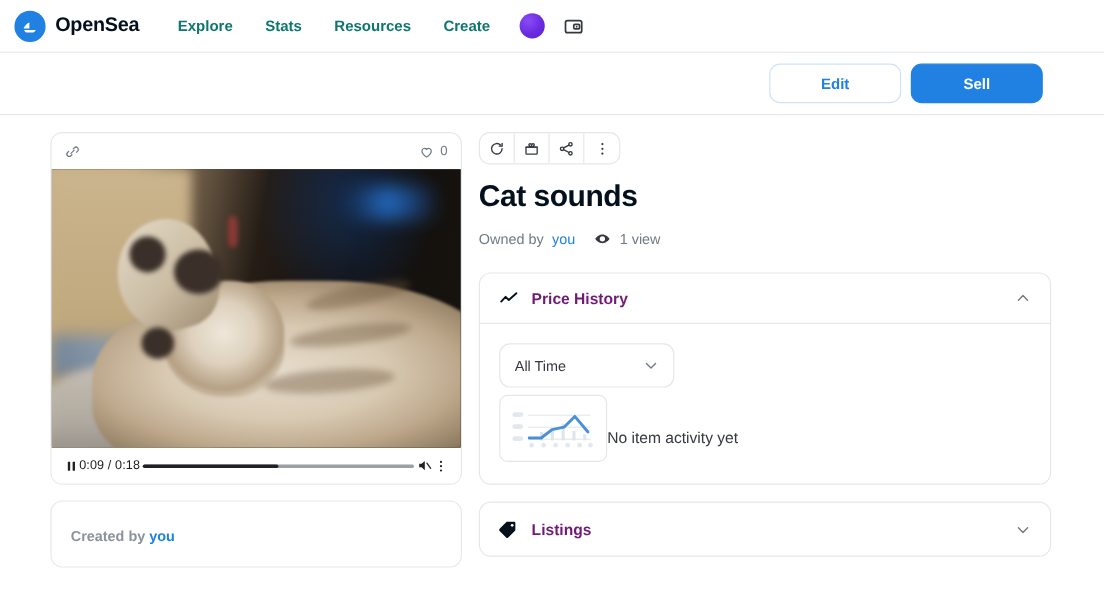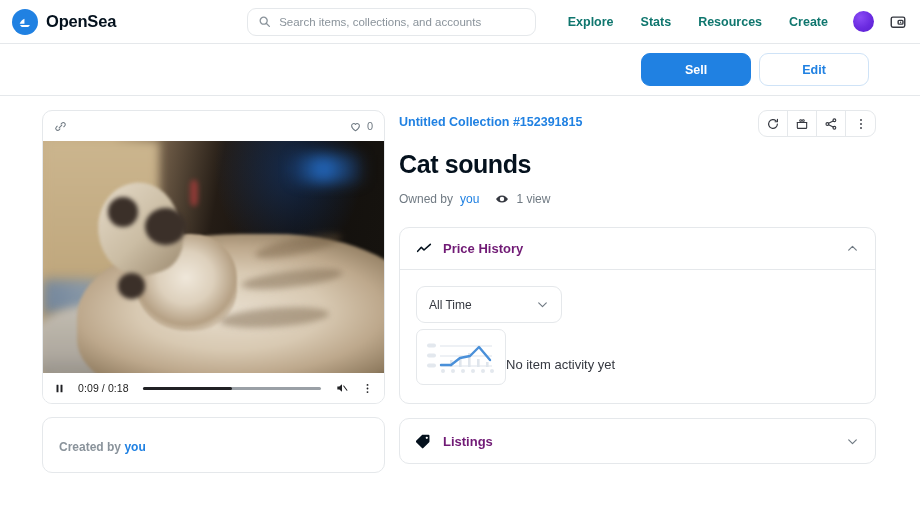--- a/index.html
+++ b/index.html
@@ -177,21 +177,21 @@
   .cat-glow {
     position: absolute; right: 6%; top: 6%; width: 22%; height: 12%;
     background: linear-gradient(90deg, rgba(30,120,230,0.0) 0%, rgba(40,130,240,0.75) 45%, rgba(30,90,200,0.1) 100%);
     filter: blur(7px);
   }
 
   
   .video-controls {
     height: 30px;
     display: flex; align-items: center;
-    padding: 0 10px; gap: 12px;
+    padding: 0 10px; gap: 0;
     background: #fff;
   }
   .ctrl-icon { display: flex; align-items: center; justify-content: center; cursor: pointer; flex: none; }
   .time-label { font-size: 10.5px; color: #1c1c1c; white-space: nowrap; letter-spacing: .1px; }
   .progress-track {
     flex: 1; height: 3px; background: #9aa0a6; border-radius: 2px;
     position: relative; cursor: pointer; margin: 0 2px;
   }
   .progress-fill {
     position: absolute; left: 0; top: 0; height: 100%;
@@ -279,29 +279,20 @@
     <span class="logo-circle">
       <svg width="16" height="16" viewBox="0 0 24 24" fill="none">
         <path d="M4 14.5h7.2V7.2C8.3 8.2 5.6 10.9 4 14.5z" fill="#fff"></path>
         <path d="M12.8 6.2v8.3H20c0-4.4-3-8-7.2-8.3z" fill="#fff" opacity="0"></path>
         <path d="M4.6 16.4h14.6c-.5 1.4-1.6 2.6-3 3.1H7.4c-1.2-.5-2.2-1.6-2.8-3.1z" fill="#fff"></path>
       </svg>
     </span>
     <span class="brand-name">OpenSea</span>
   </div>
 
-  <div class="search-wrap">
-    <span style="display:flex;">
-      <svg width="13" height="13" viewBox="0 0 24 24" fill="none" stroke="#8a939b" stroke-width="2.4" stroke-linecap="round">
-        <circle cx="10.5" cy="10.5" r="6.5"></circle>
-        <line x1="15.6" y1="15.6" x2="21" y2="21"></line>
-      </svg>
-    </span>
-    <input class="search-input" type="text" placeholder="Search items, collections, and accounts" style="">
-  </div>
 
   <div class="nav">
     <span class="nav-item">Explore</span>
     <span class="nav-item">Stats</span>
     <span class="nav-item">Resources</span>
     <span class="nav-item">Create</span>
   </div>
 
   <div class="header-right">
     <div class="avatar"></div>
@@ -309,22 +300,22 @@
       <svg width="18" height="18" viewBox="0 0 24 24" fill="none" stroke="#353840" stroke-width="1.9">
         <rect x="3" y="5.5" width="18" height="13.5" rx="2.2"></rect>
         <rect x="12.2" y="9.8" width="6.4" height="5" rx="1.2"></rect>
         <circle cx="15.4" cy="12.3" r="1" fill="#353840" stroke="none"></circle>
       </svg>
     </div>
   </div>
 </div>
 
 <div class="action-bar">
+  <div class="btn btn-edit">Edit</div>
   <div class="btn btn-sell">Sell</div>
-  <div class="btn btn-edit">Edit</div>
 </div>
 
 <div class="content">
 
   <div class="col-left">
 
     <div class="card">
       <div class="media-top">
         <span style="display:flex;">
           <svg width="13" height="13" viewBox="0 0 24 24" fill="none" stroke="#707a83" stroke-width="1.9" stroke-linecap="round">
@@ -396,21 +387,20 @@
           <span>Created by</span>
           <span class="link">you</span>
         </div>
       </div>
     </div>
   </div>
 
   <div class="col-right">
 
     <div class="collection-row">
-      <span class="collection-link">Untitled Collection #152391815</span>
       <div class="icon-group">
         <span class="icon-btn">
           <svg width="14" height="14" viewBox="0 0 24 24" fill="none" stroke="#353840" stroke-width="2" stroke-linecap="round" stroke-linejoin="round">
             <path d="M19.5 12a7.5 7.5 0 11-2.2-5.3"></path>
             <polyline points="19.6,4.2 19.6,8.2 15.6,8.2"></polyline>
           </svg>
         </span>
         <span class="icon-btn">
           <svg width="14" height="14" viewBox="0 0 24 24" fill="none" stroke="#353840" stroke-width="1.9" stroke-linejoin="round">
             <rect x="4" y="9.5" width="16" height="10" rx="1.2"></rect>

